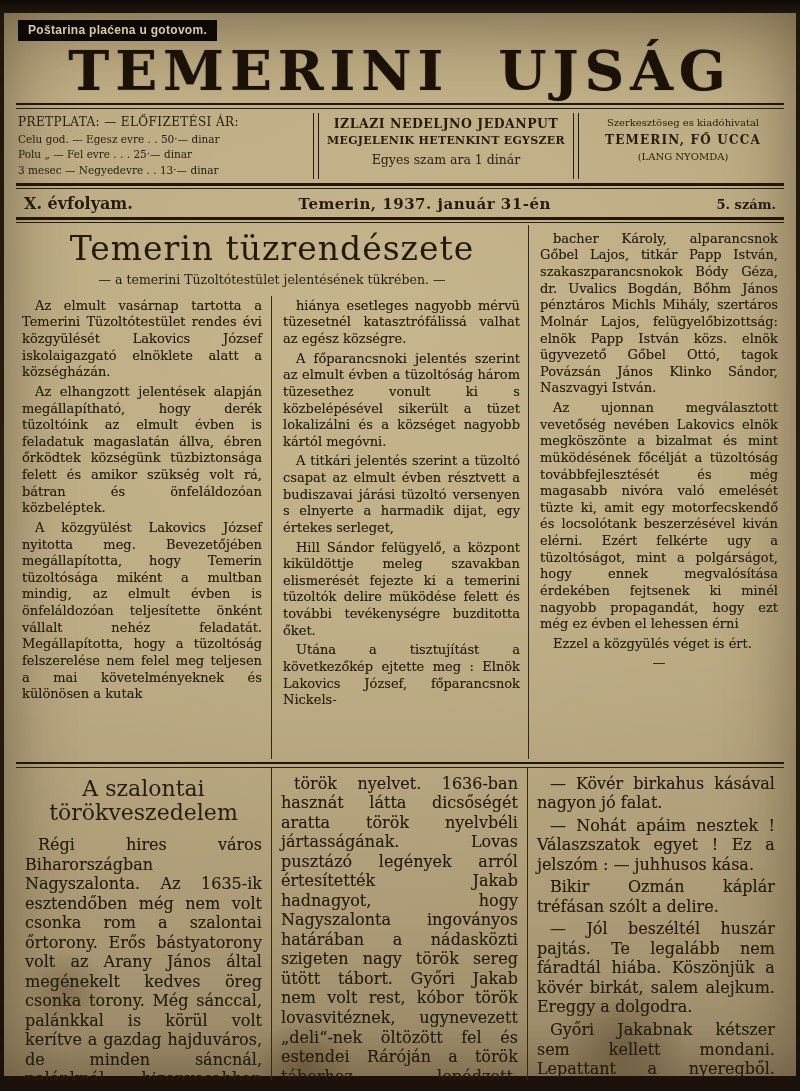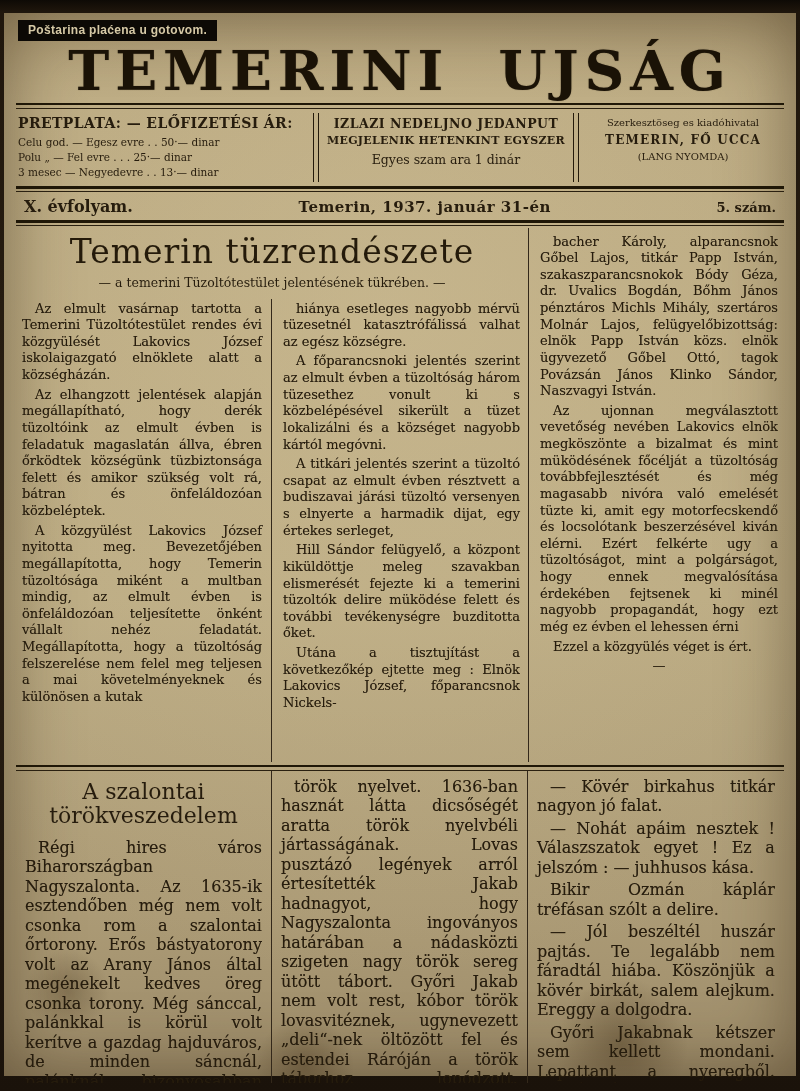--- a/index.html
+++ b/index.html
@@ -18,21 +18,21 @@
   .postage{display:inline-block;margin:7px 0 0 2px;background:#0c0905;color:#d6c9a6;
     font-family:"Liberation Sans",sans-serif;font-weight:700;font-size:12px;
     padding:3px 10px 4px;letter-spacing:.3px;}
   .masthead{text-align:center;font-size:55px;font-weight:700;letter-spacing:6px;word-spacing:24px;
     margin:2px 0 4px;line-height:1.02;color:#1a1206;text-shadow:0 0 1px rgba(26,18,6,.5);}
   .rule-a{height:3px;border-top:2px solid #1f1707;border-bottom:1px solid #2a2010;margin-top:2px;}
   .rule-b{height:2px;border-top:3px solid #1f1707;border-bottom:1px solid #2a2010;}
   .infobar{display:flex;align-items:stretch;padding:2px 0;}
   .vsep{width:4px;border-left:1px solid #241a0a;border-right:1px solid #241a0a;margin:2px 3px;}
   .info-sub{flex:0 0 288px;padding:3px 4px 3px 2px;font-size:10.5px;line-height:1.35;}
-  .info-sub .hdr{font-weight:700;font-size:14px;letter-spacing:.4px;margin-bottom:2px;}
+  .info-sub .hdr{font-weight:400;font-size:12px;letter-spacing:.4px;margin-bottom:2px;}
   .lines p{margin:0 0 1px;text-indent:0;text-align:left;}
   .info-pub{flex:1;text-align:center;padding:5px 4px;}
   .info-pub .l1{font-weight:700;font-size:12.5px;letter-spacing:.5px;}
   .info-pub .l2{font-weight:700;font-size:11px;letter-spacing:.3px;margin-top:3px;}
   .info-pub .l3{font-size:12.5px;margin-top:5px;}
   .info-ed{flex:0 0 198px;text-align:center;padding:4px 2px;font-size:10px;line-height:1.55;}
   .info-ed .l2{font-weight:700;font-size:12px;letter-spacing:1.2px;}
   .dateline{display:flex;align-items:baseline;padding:5px 8px 4px;}
   .dl-vol{font-weight:700;font-size:16px;}
   .dl-date{flex:1;text-align:center;font-weight:700;font-size:15px;letter-spacing:.5px;}
@@ -136,21 +136,21 @@
         <div class="bodytext small">
             <p>Régi hires város Biharországban Nagyszalonta. Az 1635-ik esztendőben még nem volt csonka rom a szalontai őrtorony. Erős bástyatorony volt az Arany János által megénekelt kedves öreg csonka torony. Még sánccal, palánkkal is körül volt kerítve a gazdag hajduváros, de minden sáncnál, palánknál bizonyosabban oltalmazták tüzhelyüket a kemény hajduk, akiknek ekkortájt vitézlő Győri Jakab ur volt a hadnagyuk. „Jeles, bátorszivü, mezei próbált vitéz, egész ifjuságában pusztára alájáró, törökre csatázó“ katonaember volt Jakab hadnagy. Sok törököt vágott életében, sokat ejtett rabságba is, sőt mivel változandó volt a mezei katona sorsa, ő maga is szenvedett rabságot. Mire kiváltották a szalontai atyafiak, jól megtanulta a</p>
           </div>
       </div>
       <div class="bcol bcol2 bodytext small">
           <p>török nyelvet. 1636-ban hasznát látta dicsőségét aratta török nyelvbéli jártasságának. Lovas pusztázó legények arról értesítették Jakab hadnagyot, hogy Nagyszalonta ingoványos határában a nádasközti szigeten nagy török sereg ütött tábort. Győri Jakab nem volt rest, kóbor török lovasvitéznek, ugynevezett „deli“-nek öltözött fel és estendei Ráróján a török táborhoz lopódzott. Janicsárok őrködtek a táborkapunál és nem éppen mogorván fogadták a delit. Jakab vitéz ugyanis néhány kövér juhot hajkurászott lova előtt. Mikor a janicsárok a jelszót kérdezték, felkacagott Jakab és odaszólt törökül az őrtálló janicsárnak.</p>
           <p>— Tán megvakultatok apáim, vagy tán még sose láttatok életetekben kövér birkát ?</p>
           <p>Elvigyorogtak a hori-horgas janicsárok :</p>
         </div>
       <div class="bcol bcol3 bodytext small">
-          <p>— Kövér birkahus titkár nagyon jó falat.</p>
+          <p>— Kövér birkahus kásával nagyon jó falat.</p>
           <p>— Nohát apáim nesztek ! Válaszszatok egyet ! Ez a jelszóm : — juhhusos kása.</p>
           <p>Bikir Ozmán káplár tréfásan szólt a delire.</p>
           <p>— Jól beszéltél huszár pajtás. Te legalább nem fáradtál hiába. Köszönjük a kövér birkát, salem alejkum. Ereggy a dolgodra.</p>
           <p>Győri Jakabnak kétszer sem kellett mondani. Lepattant a nyeregből. Kantárszáron vezetve a lovat, ugy hajtotta maga előtt a többi két három birkáját. Nagy sürgés-forgás volt a táborban. A kövér birkákkal a vezérbasa sátoránál is szivesen fogadták a delit. A főszakács, persze majd későbbre, borravalót is igért neki, addig is megengedte, hogy a deli a tiszti sátoroknál kipányvázhassa a Rárót és ott várjon a vacsorára és a basa borravalójára. Jakab hadnagy használta</p>
         </div>
     </div>
 
   </div>
 </div>
 

